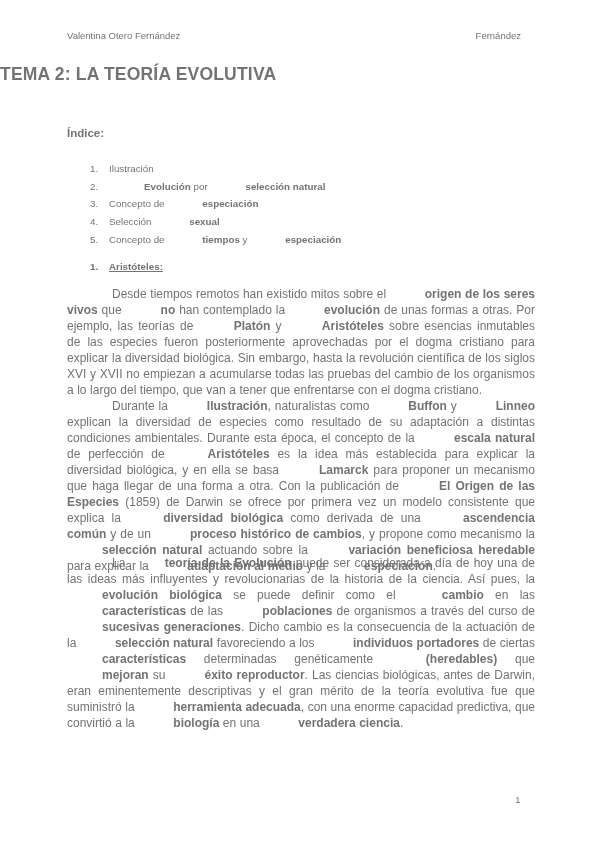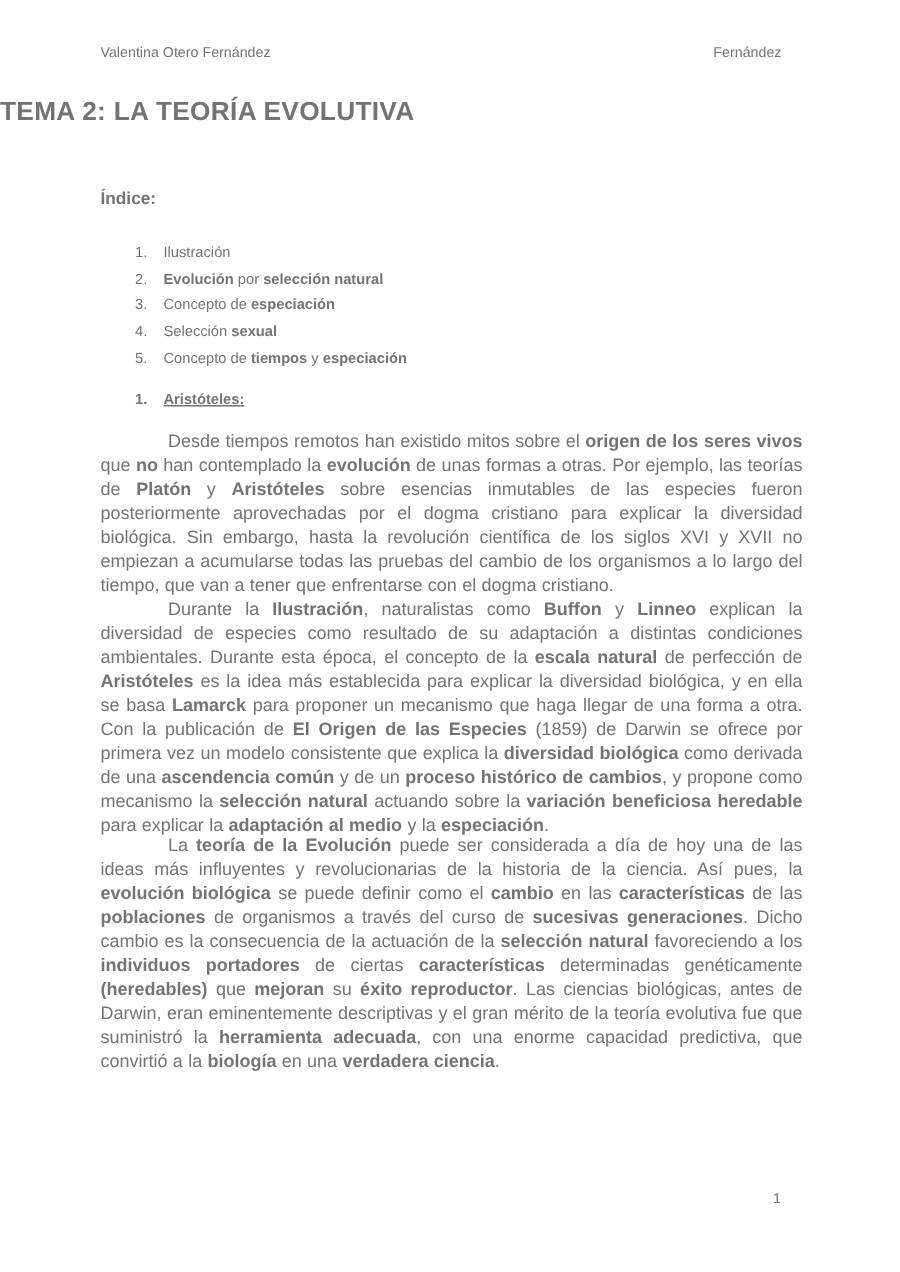--- a/index.html
+++ b/index.html
@@ -54,21 +54,21 @@
   }
   .para1 { top: 286px; }
   .para2 { top: 398px; }
   .para3 { top: 555px; }
   .page-number {
     position: absolute;
     top: 794px; left: 510px; width: 16px;
     text-align: center;
     font-size: 9.5px;
   }
-  .b { font-weight: 700; }
+  .b { font-weight: 700; margin-left: 35px; }
   .i { }
 </style>
 </head>
 <body>
 
 <div class="page">
 
   <div class="header">
     <span>Valentina Otero Fernández</span>
     <span>Fernández</span>

